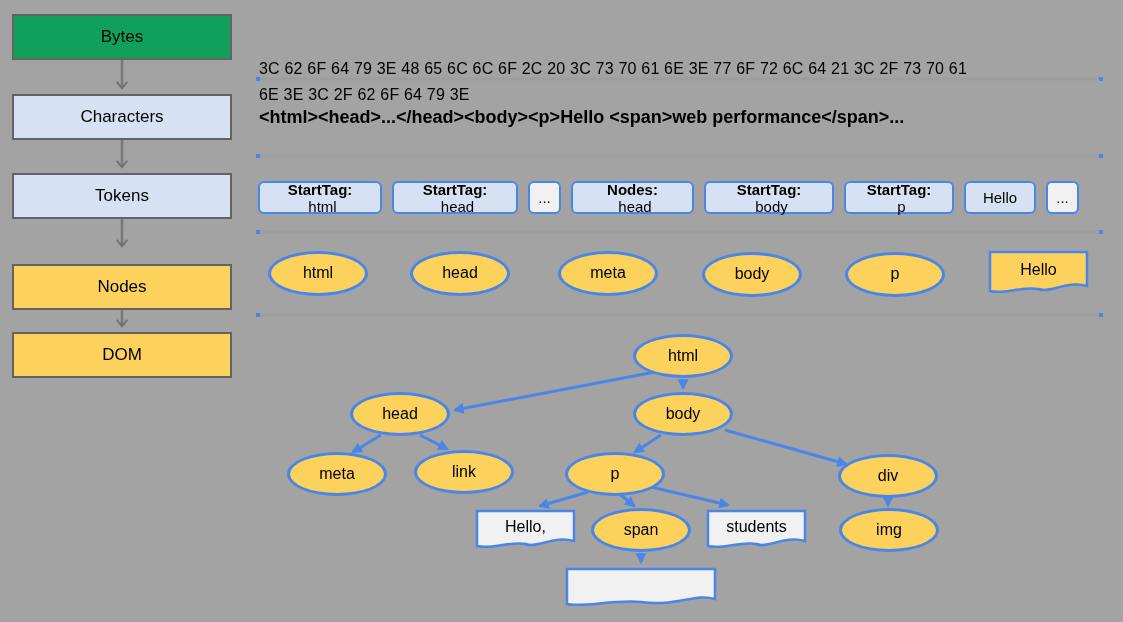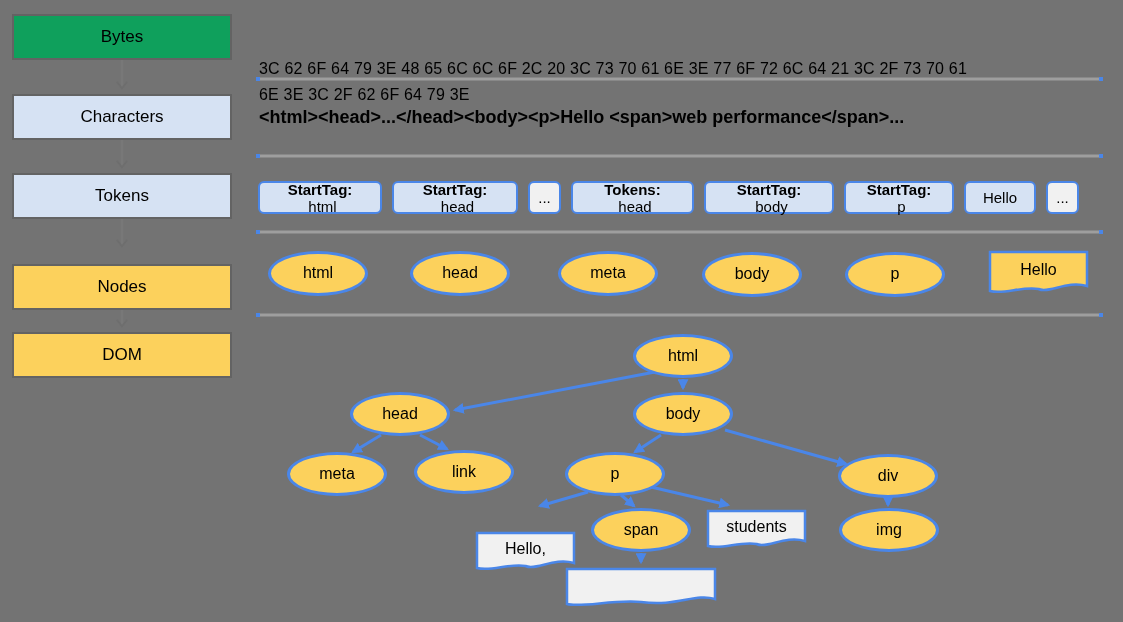--- a/index.html
+++ b/index.html
@@ -1,16 +1,16 @@
 <!DOCTYPE html>
 <html><head>
 <meta charset="utf-8">
 <style>
   html,body{margin:0;padding:0;background:#46714d;}
-  #canvas{position:relative;width:1123px;height:622px;background:#737373;overflow:hidden;
+  #canvas{position:relative;width:1123px;height:622px;background:#a3a3a3;overflow:hidden;
           font-family:"Liberation Sans",sans-serif;color:#000;}
   #overlay{position:absolute;left:0;top:0;width:1123px;height:622px;}
 
   .stage{position:absolute;left:12px;width:220px;height:46px;border:2px solid #636363;
          box-sizing:border-box;display:flex;align-items:center;justify-content:center;
          font-size:17px;}
   .hexline{position:absolute;left:259px;font-size:16px;font-weight:400;letter-spacing:.2px;
            white-space:nowrap;margin-top:40px;}
   .charline{position:absolute;left:259px;font-size:18px;font-weight:700;white-space:nowrap;}
 
@@ -109,21 +109,21 @@
         <span class="tval">html</span>
       </div>
       <div class="token" style="left: 392px; width: 126px; background: rgb(214, 226, 243);">
         <span class="tprefix">StartTag:</span>
         <span class="tval">head</span>
       </div>
       <div class="token" style="left: 528px; width: 33px; background: rgb(241, 241, 241);">
         <span>...</span>
       </div>
       <div class="token" style="left: 571px; width: 123px; background: rgb(214, 226, 243);">
-        <span class="tprefix">Tokens:</span>
+        <span class="tprefix">Nodes:</span>
         <span class="tval">head</span>
       </div>
       <div class="token" style="left: 704px; width: 130px; background: rgb(214, 226, 243);">
         <span class="tprefix">StartTag:</span>
         <span class="tval">body</span>
       </div>
       <div class="token" style="left: 844px; width: 110px; background: rgb(214, 226, 243);">
         <span class="tprefix">StartTag:</span>
         <span class="tval">p</span>
       </div>
@@ -172,21 +172,21 @@
       </div>
       <div class="ellipse" style="left: 414px; top: 450px; width: 100px; height: 44px; background: rgb(252, 209, 92);">
         <span>link</span>
       </div>
       <div class="ellipse" style="left: 565px; top: 452px; width: 100px; height: 44px; background: rgb(252, 209, 92);">
         <span>p</span>
       </div>
       <div class="ellipse" style="left: 838px; top: 454px; width: 100px; height: 44px; background: rgb(252, 209, 92);">
         <span>div</span>
       </div>
-      <div class="wave" style="left: 475px; top: 531px; width: 101px; height: 44px; text-decoration: underline;">
+      <div class="wave" style="left: 475px; top: 509px; width: 101px; height: 44px; text-decoration: underline;">
         <svg width="101" height="50">
           <path d="M2 2 L99 2 L99 32 C79 26 61 40 50.5 35 C33.666666666666664 32 16 41 2 37 Z" fill="#f1f1f1" stroke="#4a86e8" stroke-width="2.5"></path>
         </svg>
         <div class="wlabel">Hello,</div>
       </div>
       <div class="ellipse" style="left: 591px; top: 508px; width: 100px; height: 44px; background: rgb(252, 209, 92);">
         <span>span</span>
       </div>
       <div class="wave" style="left: 706px; top: 509px; width: 101px; height: 44px; text-align: center;">
         <svg width="101" height="50">

